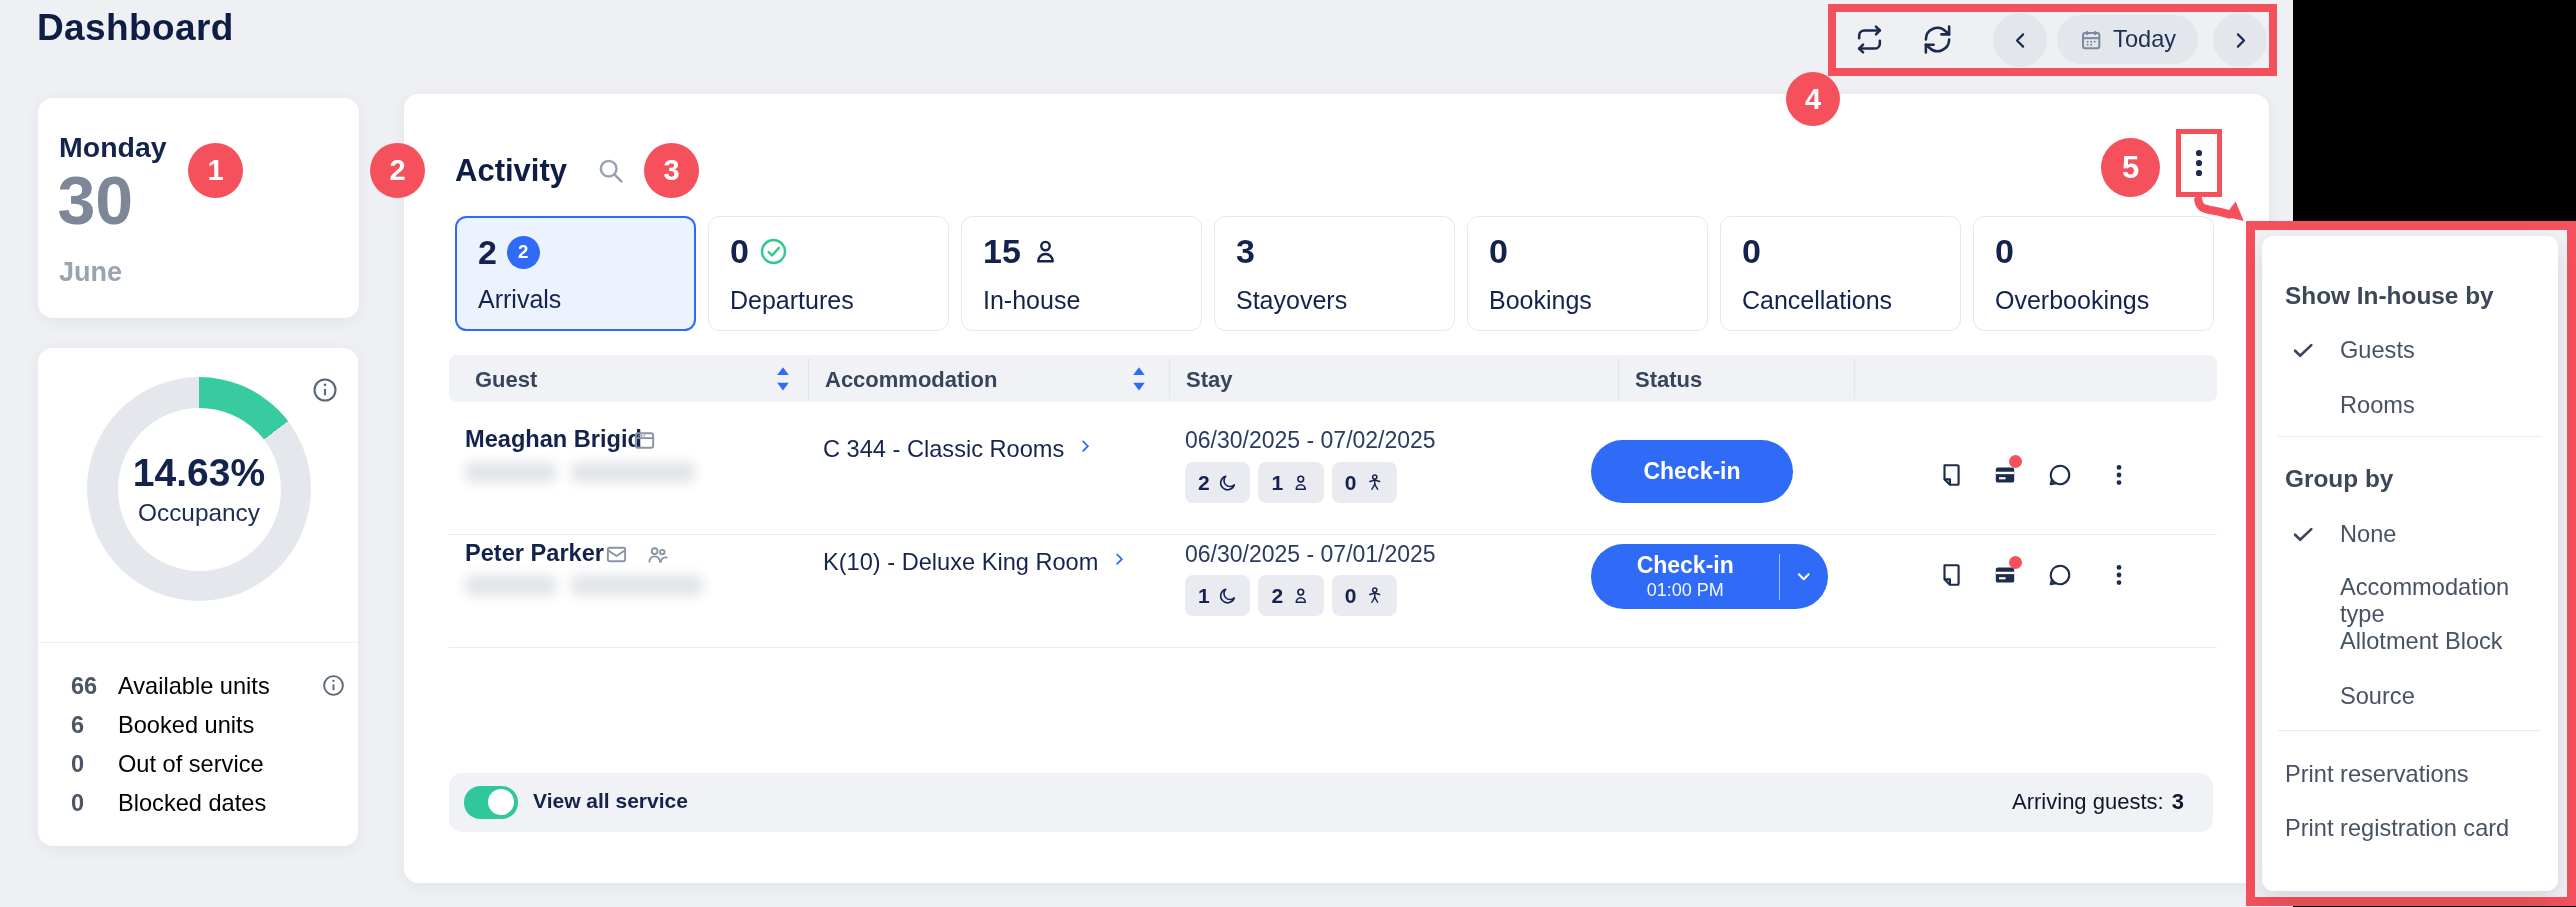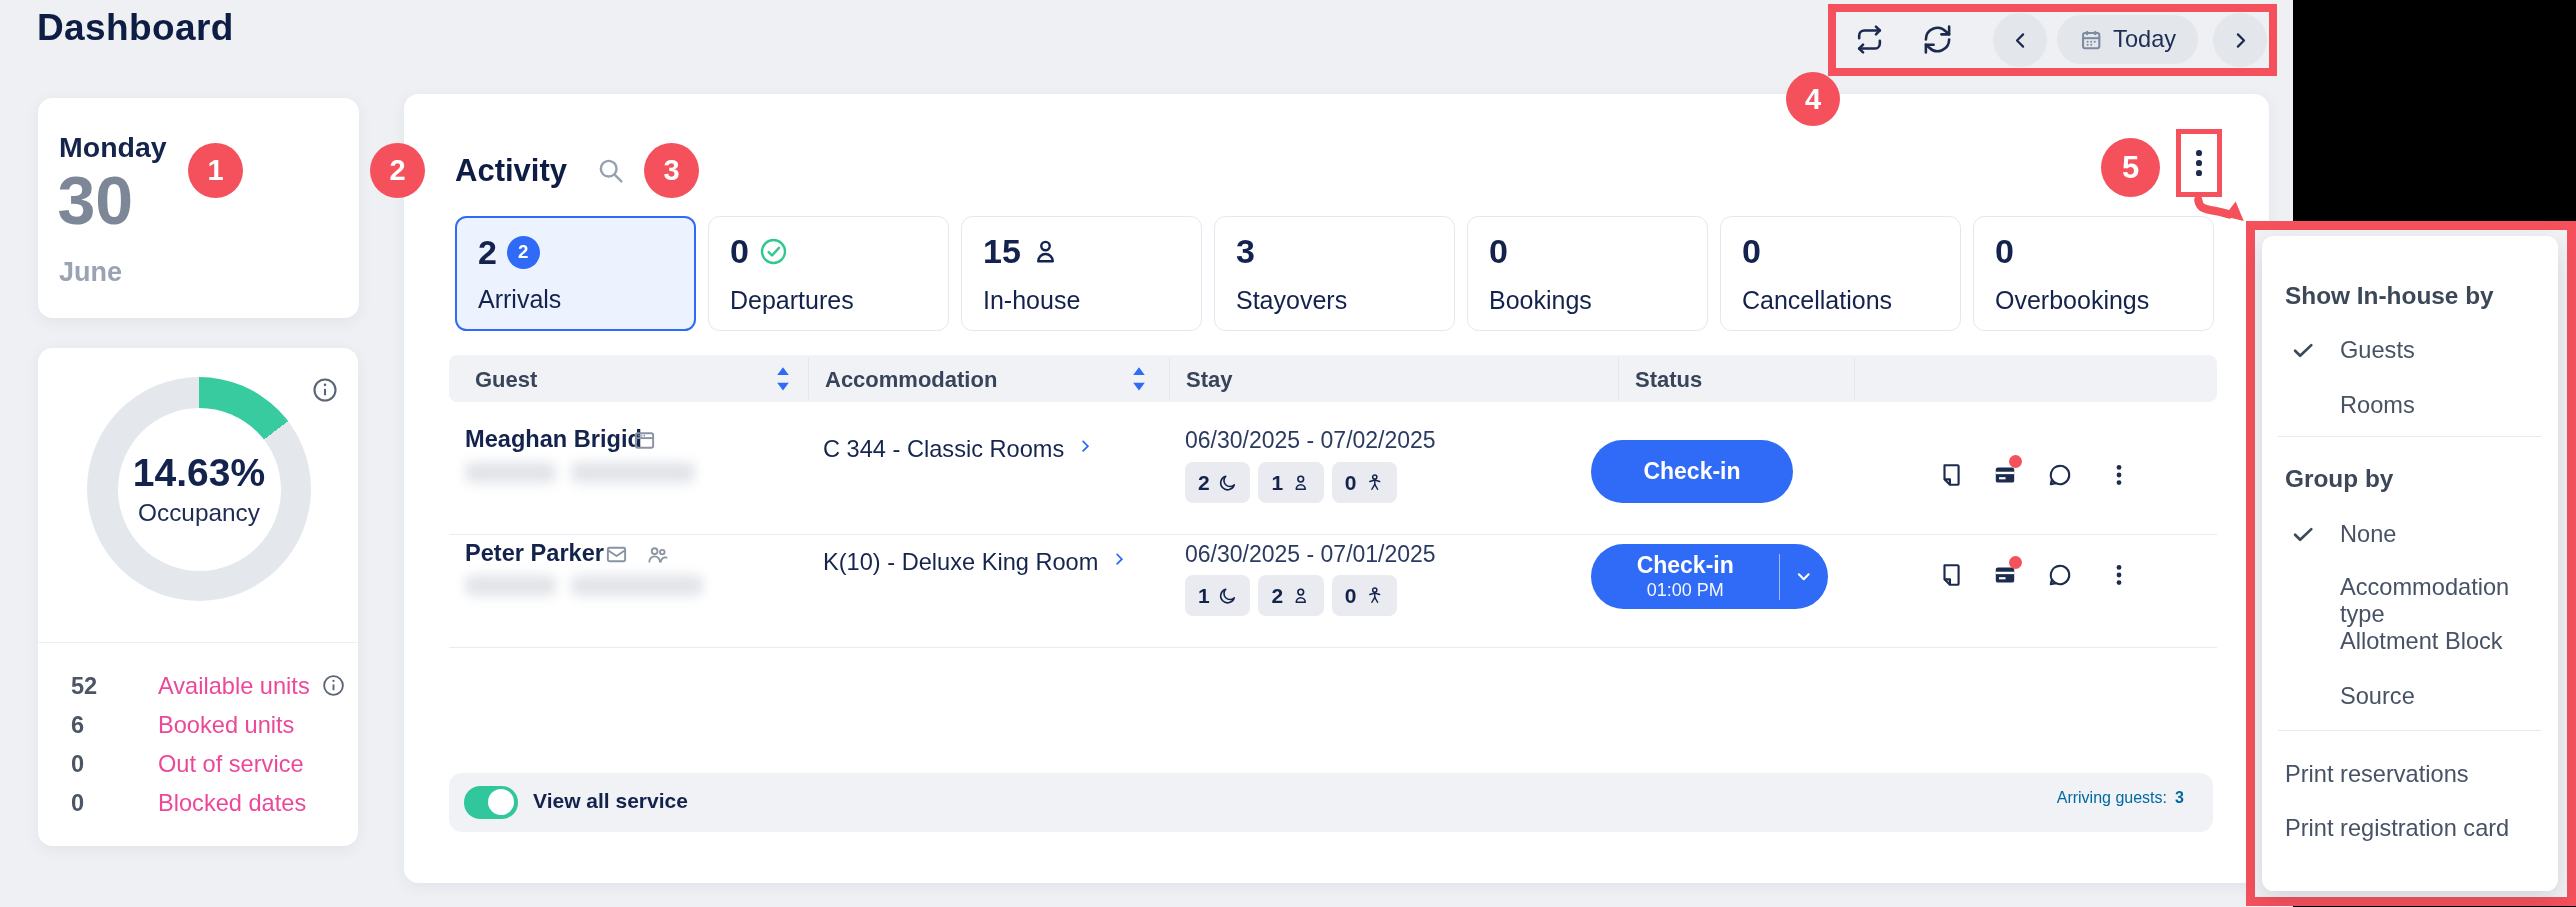--- a/index.html
+++ b/index.html
@@ -36,21 +36,21 @@
          background:conic-gradient(#38cba0 0deg 52.7deg,#e4e7ec 52.7deg 360deg);}
   .donut::after{content:"";position:absolute;left:31px;top:31px;width:163px;height:163px;border-radius:50%;background:#fff;}
   .donut-center{position:absolute;left:49px;top:29px;width:224px;height:224px;display:flex;flex-direction:column;
                 align-items:center;justify-content:center;z-index:2;}
   .donut-pct{font-size:39px;font-weight:800;color:#14234d;}
   .donut-lbl{font-size:24.4px;color:#1d2c52;margin-top:4.9px;}
   .occ-info{position:absolute;left:273px;top:28px;width:28px;height:28px;color:#5a6577;}
   .occ-div{position:absolute;left:0;top:294px;width:320px;height:0.8px;background:#edeff3;}
   .stat-row{position:absolute;left:0;width:320px;height:33px;}
   .stat-val{position:absolute;left:33px;top:0;font-size:23.6px;font-weight:800;color:#4b5565;}
-  .stat-lbl{position:absolute;left:80px;top:0;font-size:23.6px;color:#ec4899;margin-left:40px;}
+  .stat-lbl{position:absolute;left:80px;top:0;font-size:23.6px;color:#000000;}
   .stat-info{position:absolute;left:283px;top:0;width:25px;height:25px;color:#5a6577;}
 
   
   .activity-card{left:404px;top:94px;width:1865px;height:789px;}
   .activity-title{position:absolute;left:51px;top:59px;font-size:31px;font-weight:800;color:#0e1d44;}
   .search-ic{position:absolute;left:192px;top:62px;width:29px;height:29px;color:#97a0af;cursor:pointer;}
   .kebab-wrap{position:absolute;left:1772px;top:35px;width:46px;height:68px;border:5.7px solid #f4515c;box-sizing:border-box;
               display:flex;align-items:center;justify-content:center;cursor:pointer;}
   .kebab-dots span{display:block;width:5.7px;height:5.7px;border-radius:50%;background:#1d2b4f;margin:4.1px auto;}
 
@@ -89,21 +89,21 @@
   .split-div{width:1.6px;height:46px;background:rgba(255,255,255,.55);}
   .split-chev{width:47px;display:flex;align-items:center;justify-content:center;}
   .act-ic{position:absolute;width:26px;height:26px;color:#1d2b4f;cursor:pointer;}
   .red-dot{position:absolute;width:13px;height:13px;border-radius:50%;background:#f4515c;}
 
   
   .foot-bar{position:absolute;left:45px;top:679px;width:1764px;height:59px;background:#f0f2f5;border-radius:13px;}
   .toggle{position:absolute;left:14.6px;top:13px;width:54px;height:33px;border-radius:16.3px;background:#2fc79b;cursor:pointer;}
   .toggle::after{content:"";position:absolute;right:3.3px;top:3.3px;width:26px;height:26px;border-radius:50%;background:#fff;}
   .toggle-lbl{position:absolute;left:84px;top:16.3px;font-size:21px;font-weight:700;color:#14234d;}
-  .arriving{position:absolute;right:29px;top:16.3px;font-size:16px;color:#0369a1;}
+  .arriving{position:absolute;right:29px;top:16.3px;font-size:22px;color:#0f172a;}
   .arriving b{font-weight:800;margin-left:8.1px;}
 
   
   .panel-box{left:2246px;top:221px;width:330px;height:685px;border:9.8px solid #f4515c;box-sizing:border-box;background:#f2f3f5;}
   .panel{left:2262px;top:236px;width:296px;height:655px;background:#fff;border-radius:11.4px;
          box-shadow:0 8.1px 24.4px rgba(20,30,60,.14);z-index:5;}
   .m-head{position:absolute;left:23px;font-size:24.4px;font-weight:800;color:#3c4858;}
   .m-item{position:absolute;left:78px;font-size:23.6px;color:#475264;cursor:pointer;}
   .m-item.noindent{left:23px;}
   .m-check{position:absolute;left:29px;width:24.4px;height:24.4px;color:#3c4858;}
@@ -184,21 +184,21 @@
     <div class="occ-info">
       <svg viewBox="0 0 24 24" fill="none" stroke="currentColor" stroke-width="1.8">
           <circle cx="12" cy="12" r="9"></circle>
           <line x1="12" y1="11" x2="12" y2="16.5"></line>
           <circle cx="12" cy="7.6" r="1.1" fill="currentColor" stroke="none"></circle>
         </svg>
     </div>
     <div class="occ-div"></div>
 
     <div class="stat-row" style="top:325px;">
-      <span class="stat-val">52</span>
+      <span class="stat-val">66</span>
       <span class="stat-lbl">Available units</span>
       <span class="stat-info">
         <svg viewBox="0 0 24 24" fill="none" stroke="currentColor" stroke-width="1.8">
             <circle cx="12" cy="12" r="9"></circle>
             <line x1="12" y1="11" x2="12" y2="16.5"></line>
             <circle cx="12" cy="7.6" r="1.1" fill="currentColor" stroke="none"></circle>
           </svg>
       </span>
     </div>
     <div class="stat-row" style="top:364px;">

